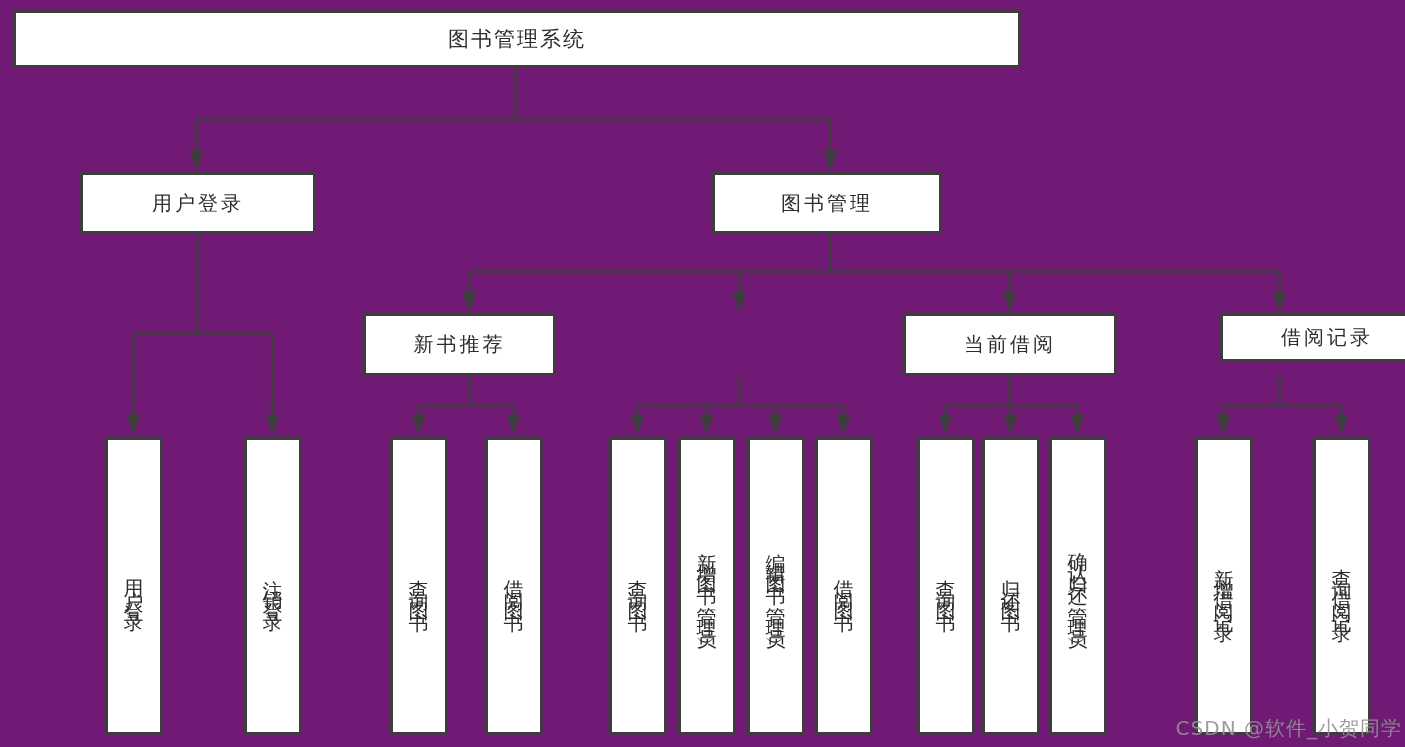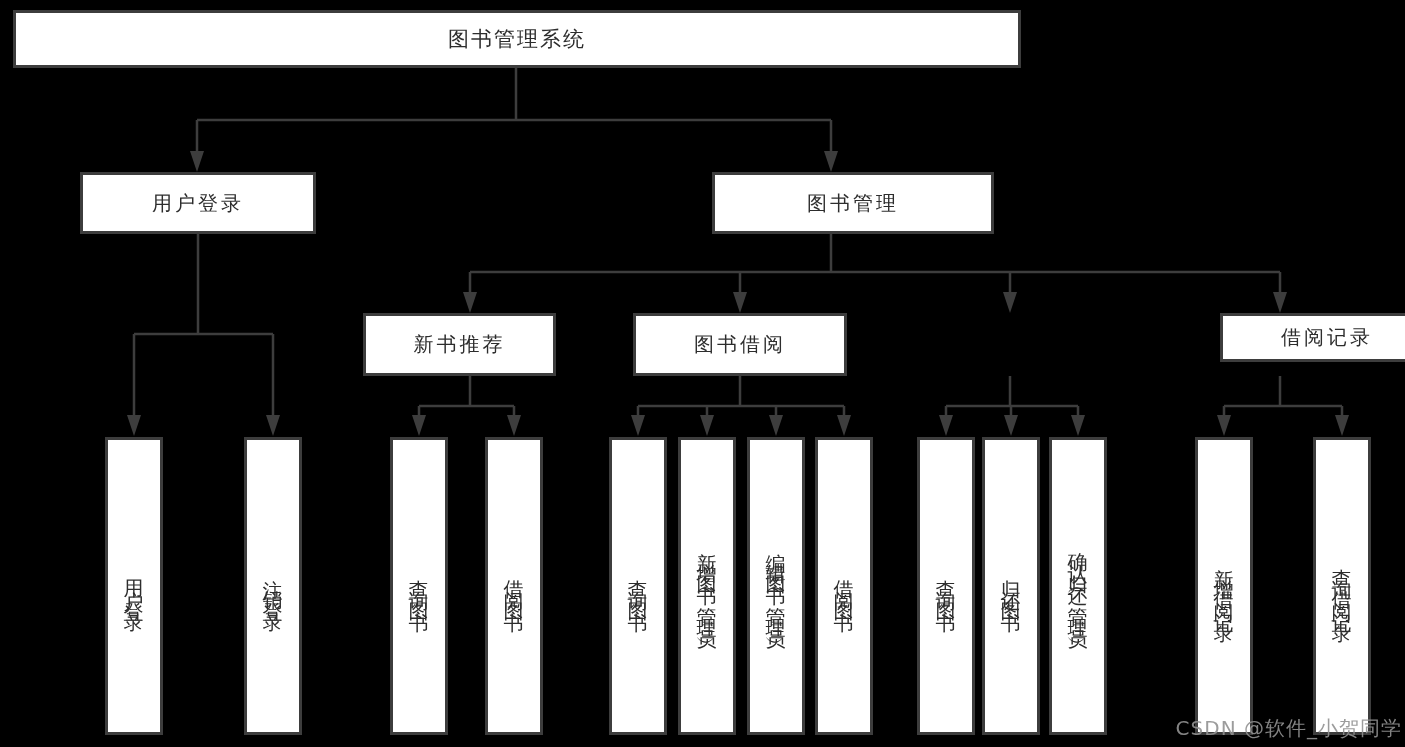--- a/index.html
+++ b/index.html
@@ -1,21 +1,21 @@
 <!DOCTYPE html>
 <html><head>
 <meta charset="utf-8">
 <style>
   * { box-sizing: border-box; }
   html, body { margin: 0; padding: 0; background: #ffffff; }
   .canvas {
     position: relative;
     width: 1405px;
     height: 747px;
-    background: #000000;
+    background: #701a75;
     overflow: hidden;
     font-family: "DejaVu Sans", "Liberation Sans", sans-serif;
     color: #2d2d2d;
   }
   .lines {
     position: absolute;
     left: 0; top: 0;
     width: 1405px; height: 747px;
     z-index: 0;
   }
@@ -90,24 +90,24 @@
       <polygon points="1004,415 1018,415 1011,436"></polygon>
       <polygon points="1071,415 1085,415 1078,436"></polygon>
       <polygon points="1217,415 1231,415 1224,436"></polygon>
       <polygon points="1335,415 1349,415 1342,436"></polygon>
     </g>
   </svg>
 
   <div class="node h-node root-node" style="left:13px;top:10px;width:1008px;height:58px">图书管理系统</div>
 
   <div class="node h-node" style="left:80px;top:172px;width:236px;height:62px">用户登录</div>
-  <div class="node h-node" style="left:712px;top:172px;width:282px;height:62px">图书管理</div>
+  <div class="node h-node" style="left:712px;top:172px;width:230px;height:62px">图书管理</div>
 
   <div class="node h-node" style="left:363px;top:313px;width:193px;height:63px">新书推荐</div>
-  <div class="node h-node" style="left:633px;top:313px;width:214px;height:63px">图书借阅</div>
+  <div class="node h-node" style="left:903px;top:313px;width:214px;height:63px">当前借阅</div>
   <div class="node h-node" style="left:1220px;top:313px;width:214px;height:49px">借阅记录</div>
 
   <div class="node" style="left:105px;top:437px;width:58px;height:298px">
     <span class="v-text">用户登录</span>
   </div>
   <div class="node" style="left:244px;top:437px;width:58px;height:298px">
     <span class="v-text">注销登录</span>
   </div>
 
   <div class="node" style="left:390px;top:437px;width:58px;height:298px">

